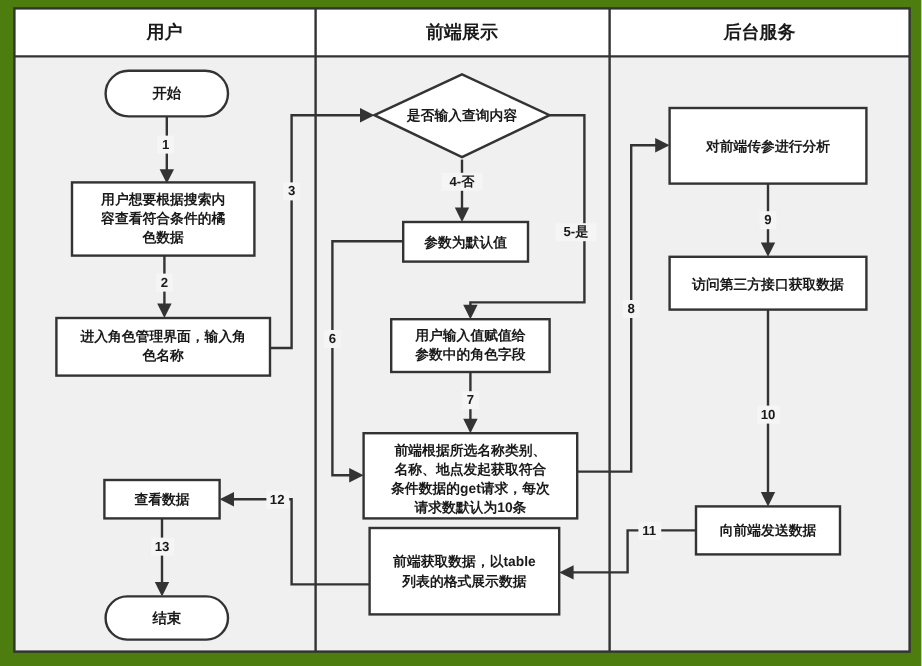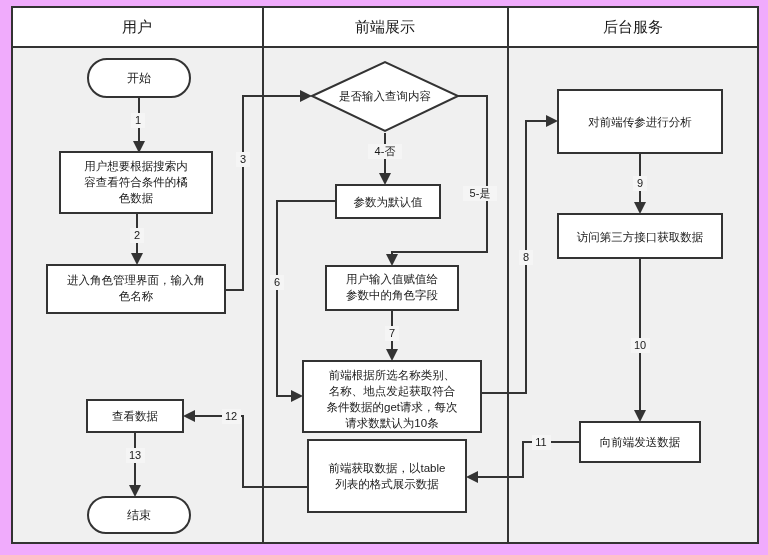--- a/index.html
+++ b/index.html
@@ -10,21 +10,22 @@
   body {
     width: 768px;
     height: 555px;
     font-family: "Liberation Sans", "DejaVu Sans", sans-serif;
     overflow: hidden;
   }
   #canvas {
     position: relative;
     width: 768px;
     height: 555px;
-    background: #f0abfc;
+    background: #4d7c0f;
+    font-weight: bold;
   }
   svg.flow {
     display: block;
     width: 768px;
     height: 555px;
   }
   .lane-fill { fill: #f0f0f0; }
   .lane-border { fill: none; stroke: #333333; stroke-width: 2; }
   .lane-divider { stroke: #333333; stroke-width: 2; }
   .header-fill { fill: #ffffff; }

